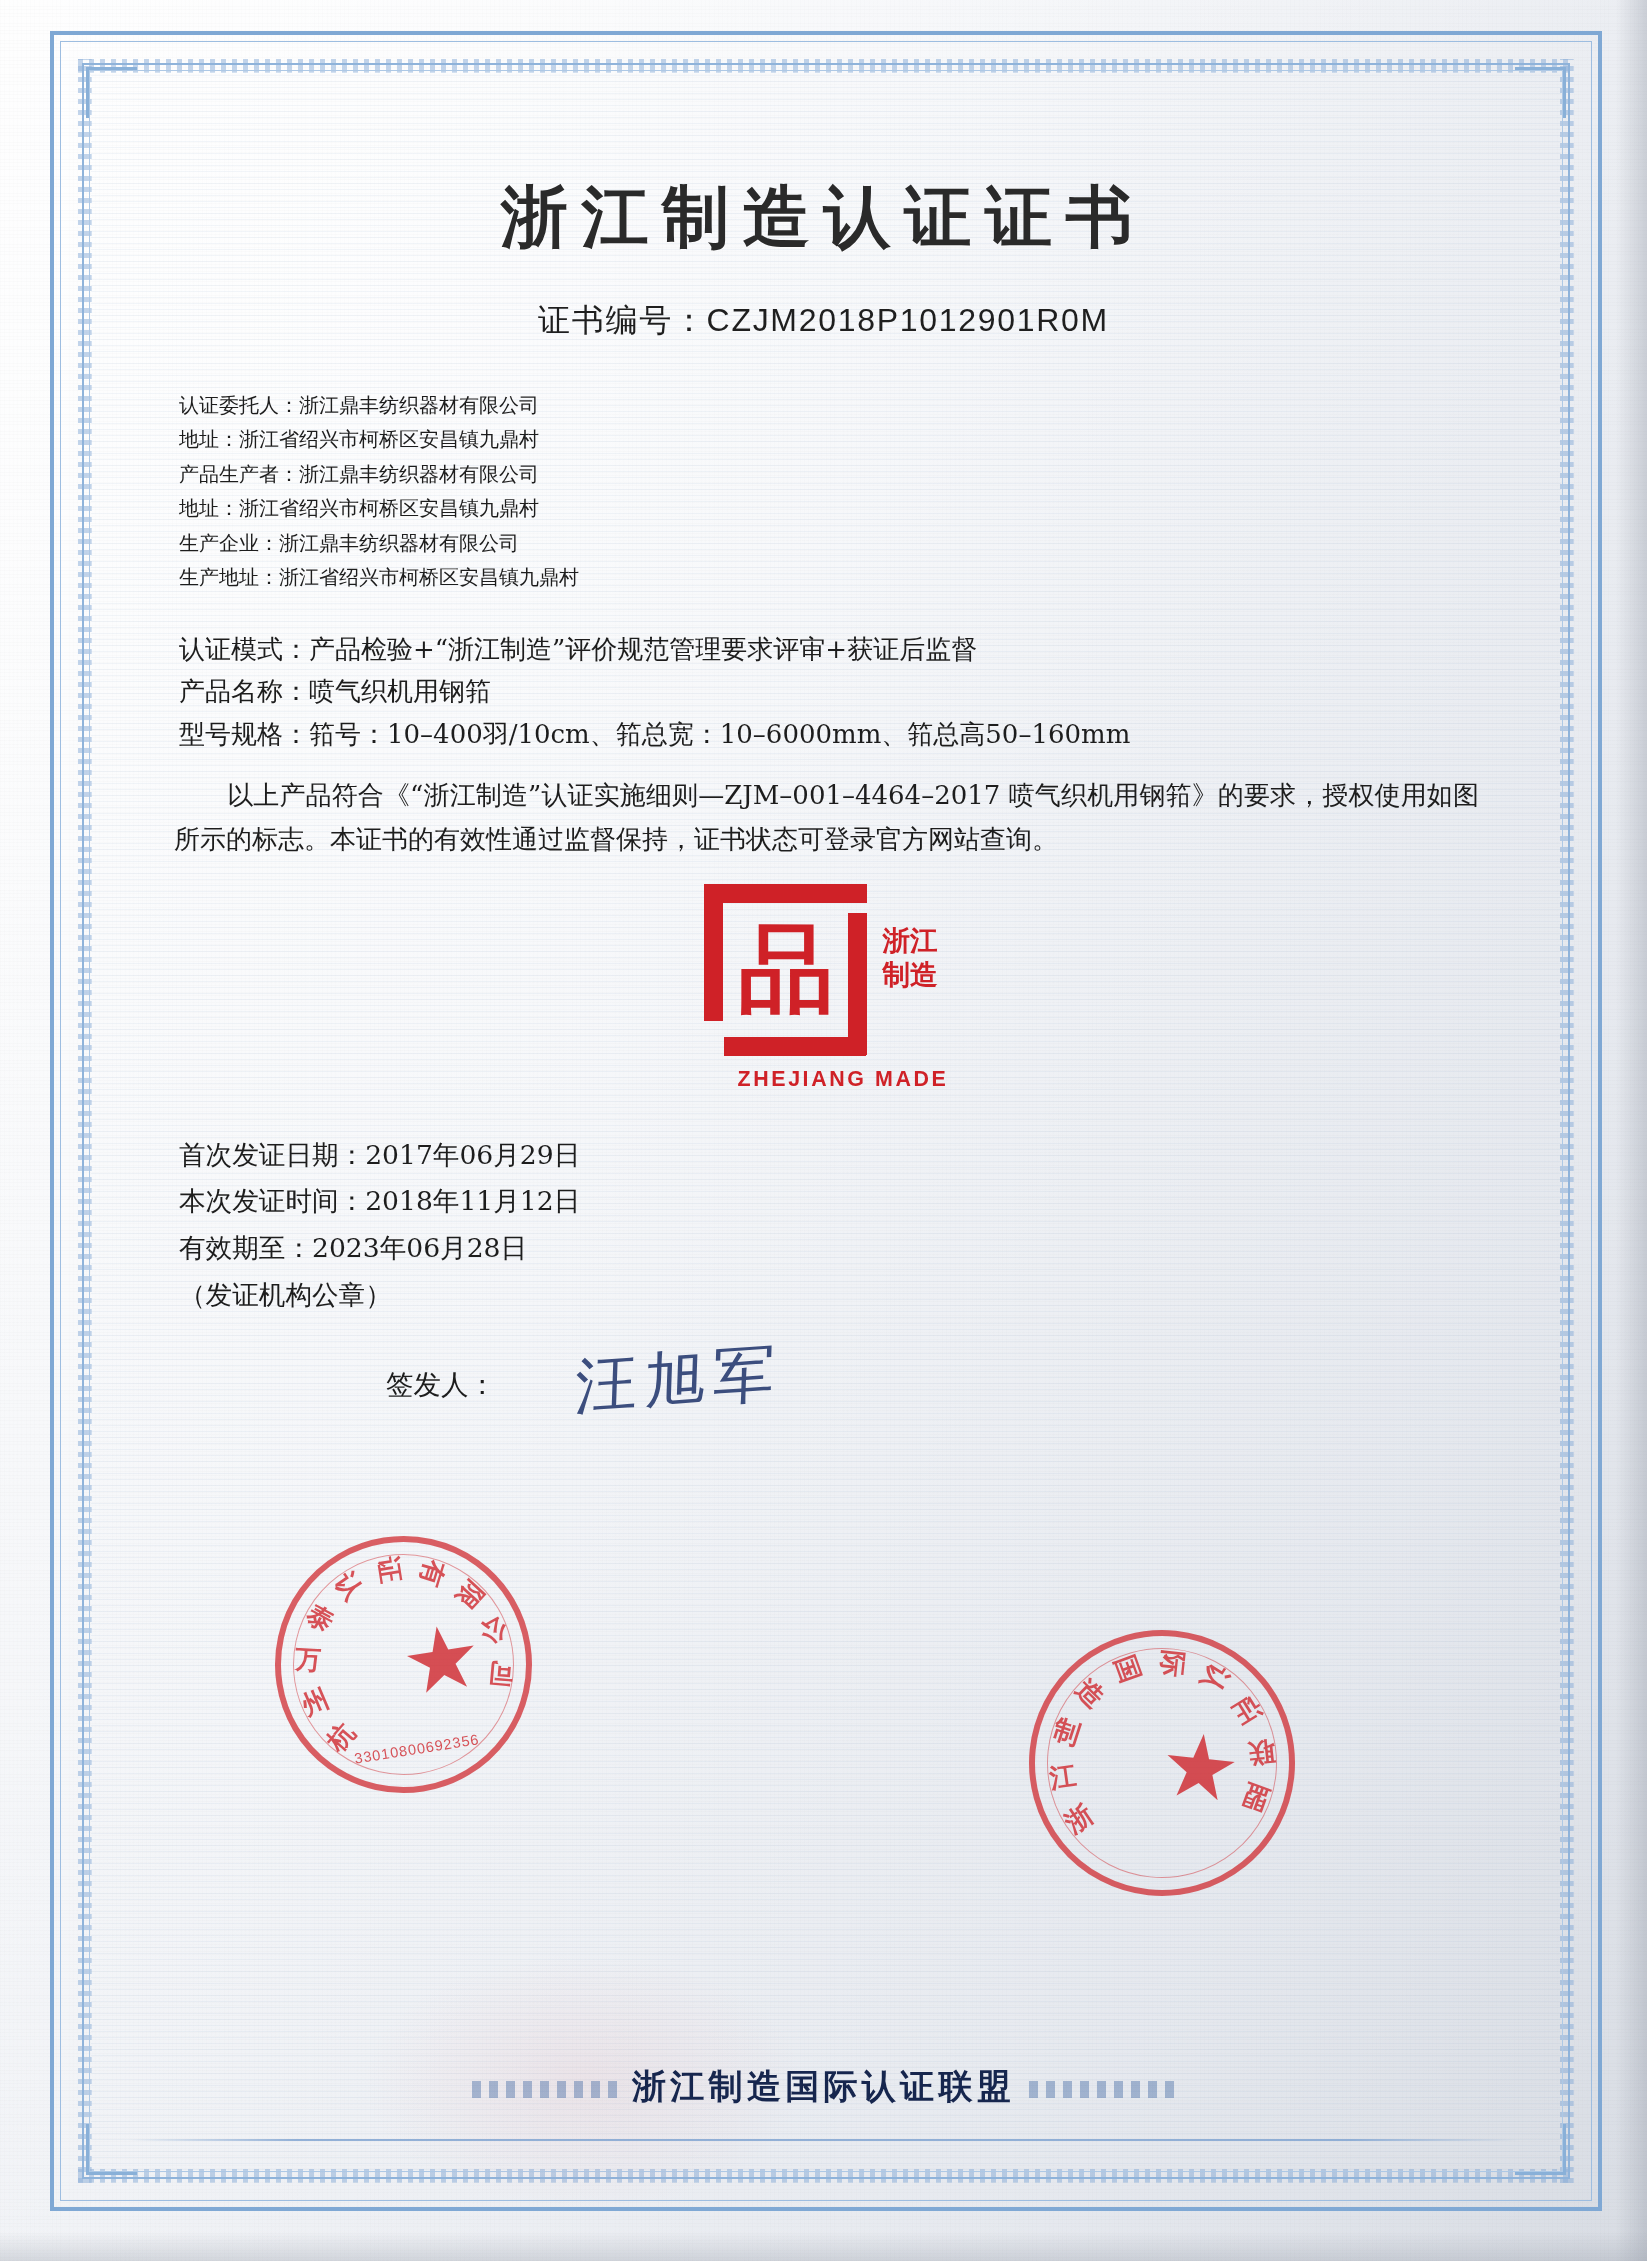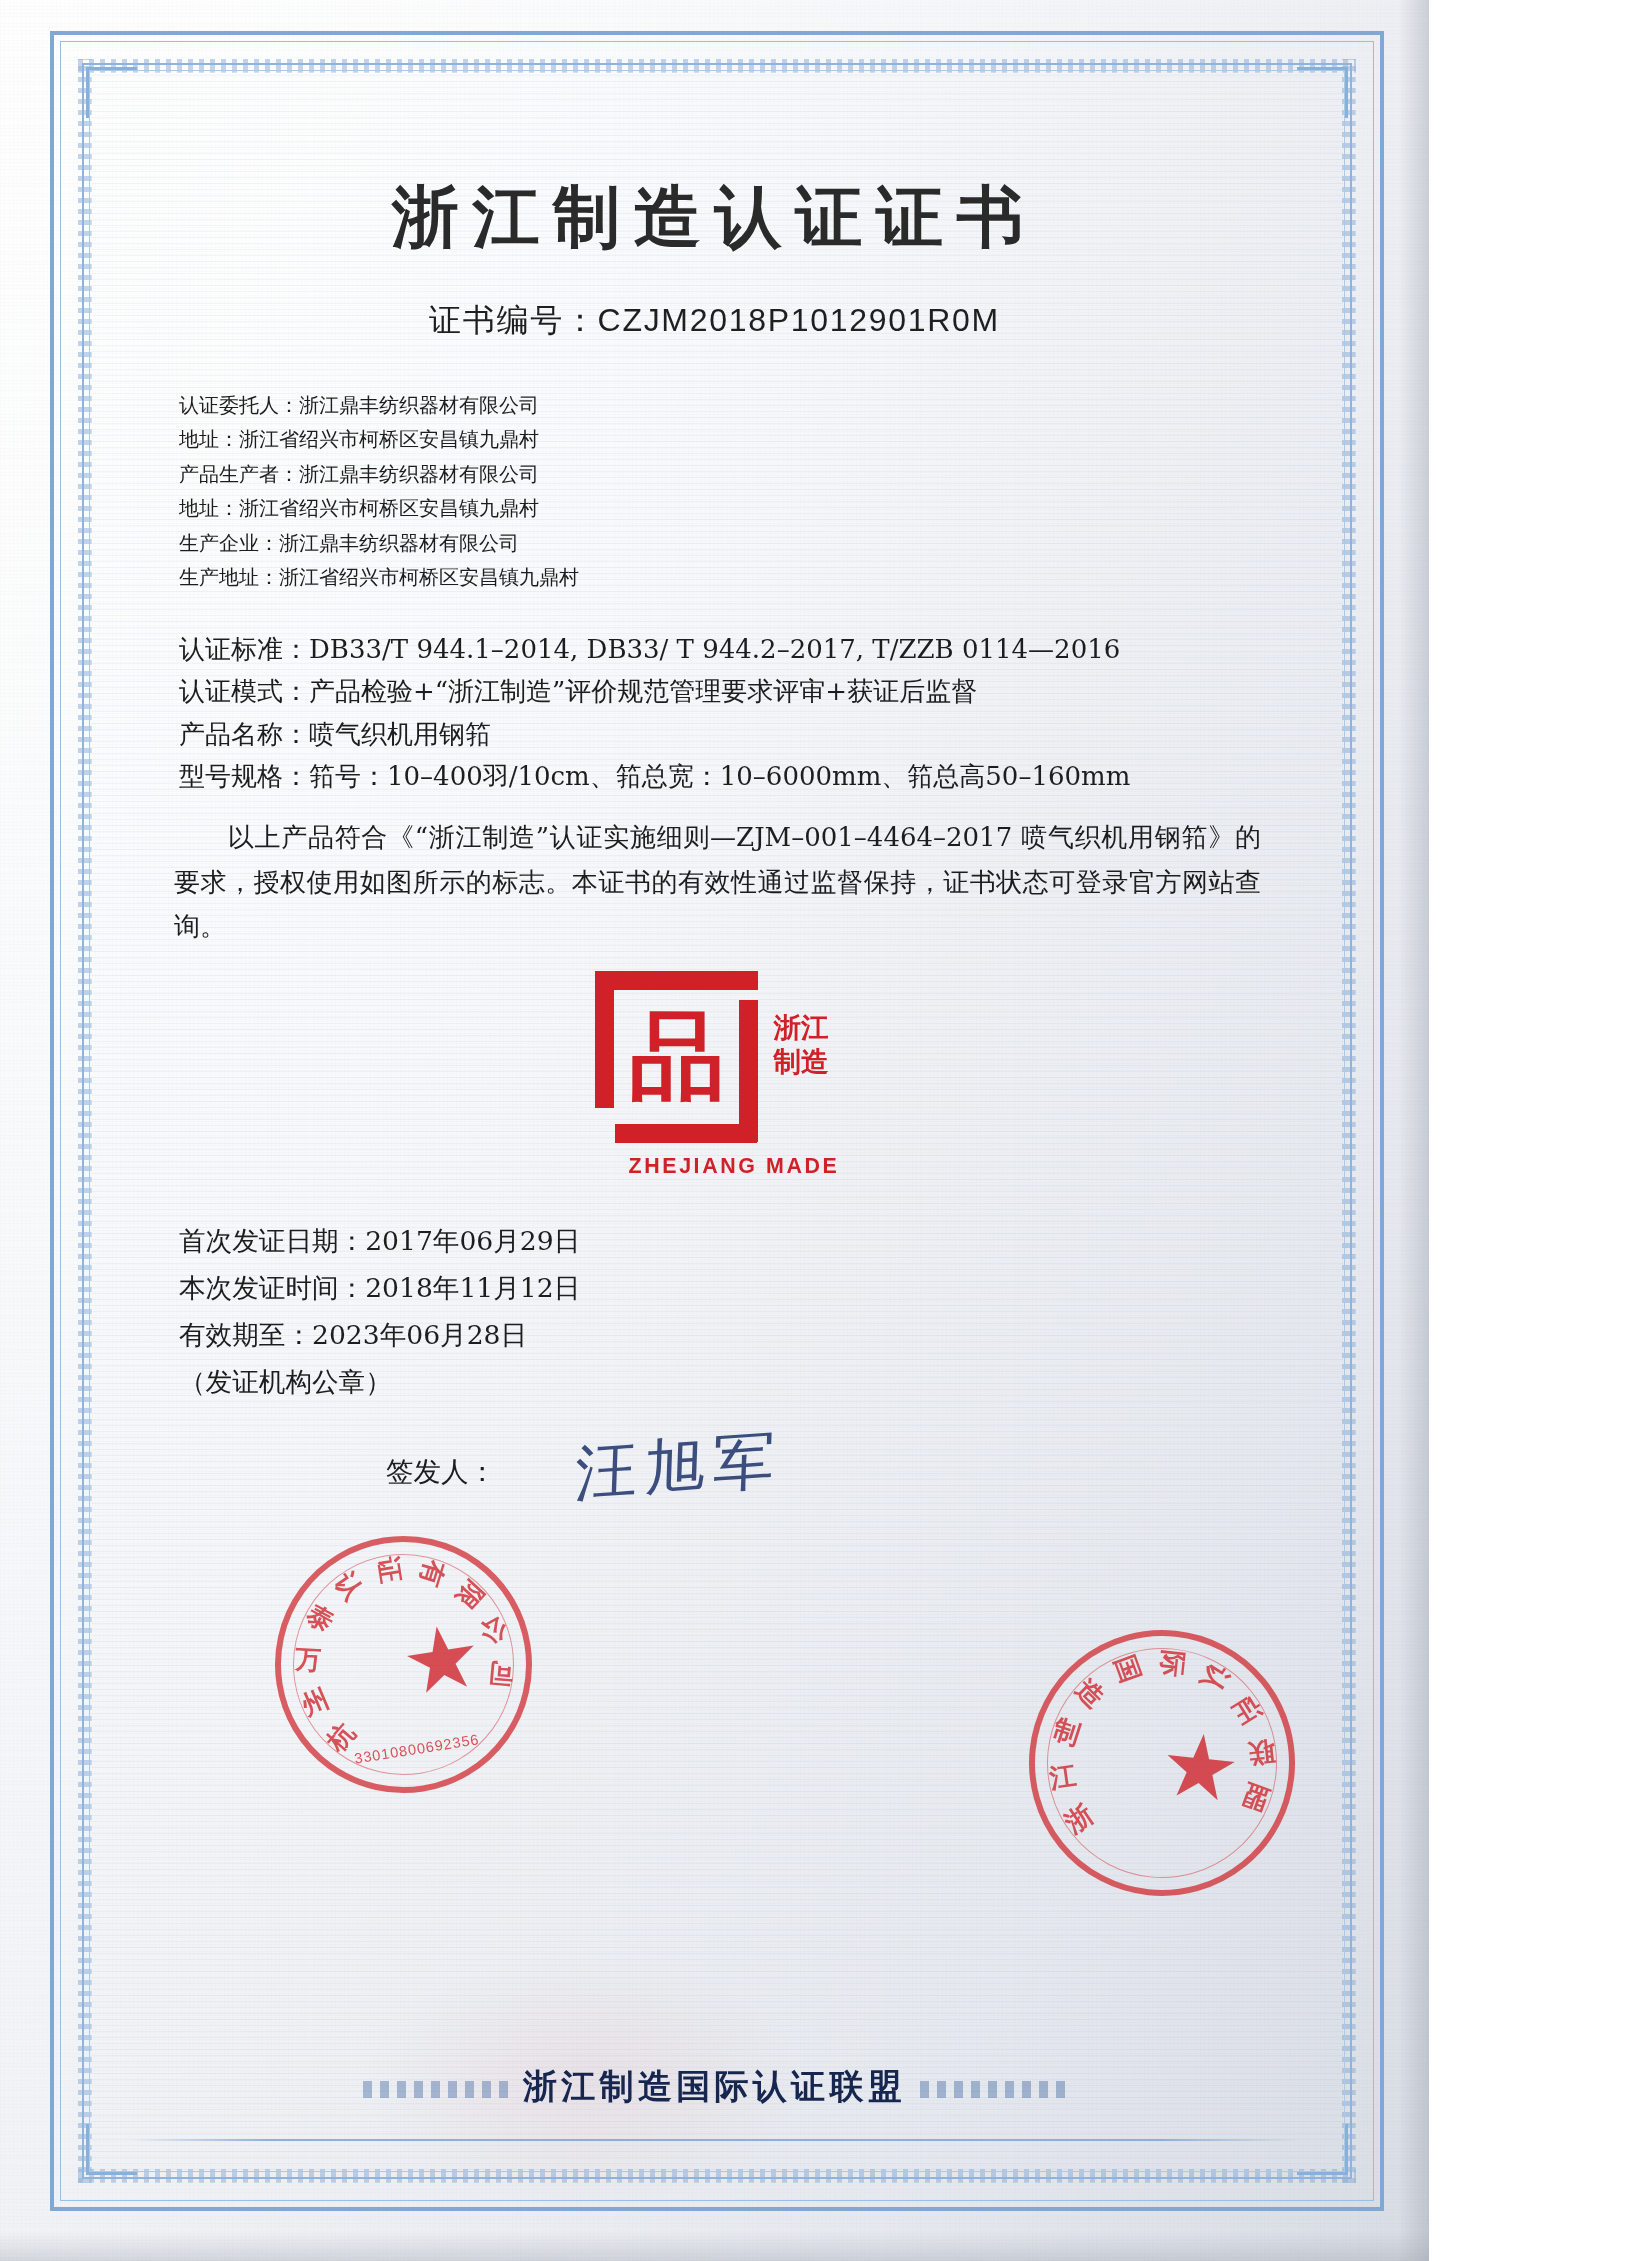--- a/index.html
+++ b/index.html
@@ -4,21 +4,21 @@
 <style>
   html,body{margin:0;padding:0;}
   body{
     width:1647px;height:2261px;
     background:#ffffff;
     font-family:"Liberation Serif", serif;
     overflow:hidden;
   }
   .page{
     position:relative;
-    width:1429px;height:2261px;
+    width:1647px;height:2261px;
     background:
       radial-gradient(ellipse at 20% 12%, #ffffff 0%, #f7f8fa 45%, #eef0f4 100%);
     overflow:hidden;
   }
   
   .paper-grain{
     position:absolute;inset:0;
     background:
       repeating-linear-gradient(0deg, rgba(0,0,0,0.010) 0px, rgba(0,0,0,0.010) 0.9px, rgba(255,255,255,0) 0.9px, rgba(255,255,255,0) 3.4px),
       repeating-linear-gradient(90deg, rgba(0,0,0,0.008) 0px, rgba(0,0,0,0.008) 0.9px, rgba(255,255,255,0) 0.9px, rgba(255,255,255,0) 4.3px);
@@ -401,23 +401,20 @@
       </div>
       <div class="field-line">
         <span class="fl-label">生产企业：</span><span class="fl-value">浙江鼎丰纺织器材有限公司</span>
       </div>
       <div class="field-line">
         <span class="fl-label">生产地址：</span><span class="fl-value">浙江省绍兴市柯桥区安昌镇九鼎村</span>
       </div>
     </div>
 
     <div class="spec">
-      <div class="spec-line">
-        <span>认证标准：</span><span>DB33/T 944.1–2014, DB33/ T 944.2–2017, T/ZZB 0114—2016</span>
-      </div>
       <div class="spec-line">
         <span>认证模式：</span><span>产品检验+“浙江制造”评价规范管理要求评审+获证后监督</span>
       </div>
       <div class="spec-line">
         <span>产品名称：</span><span>喷气织机用钢筘</span>
       </div>
       <div class="spec-line">
         <span>型号规格：</span><span>筘号：10–400羽/10cm、筘总宽：10–6000mm、筘总高50–160mm</span>
       </div>
     </div>

